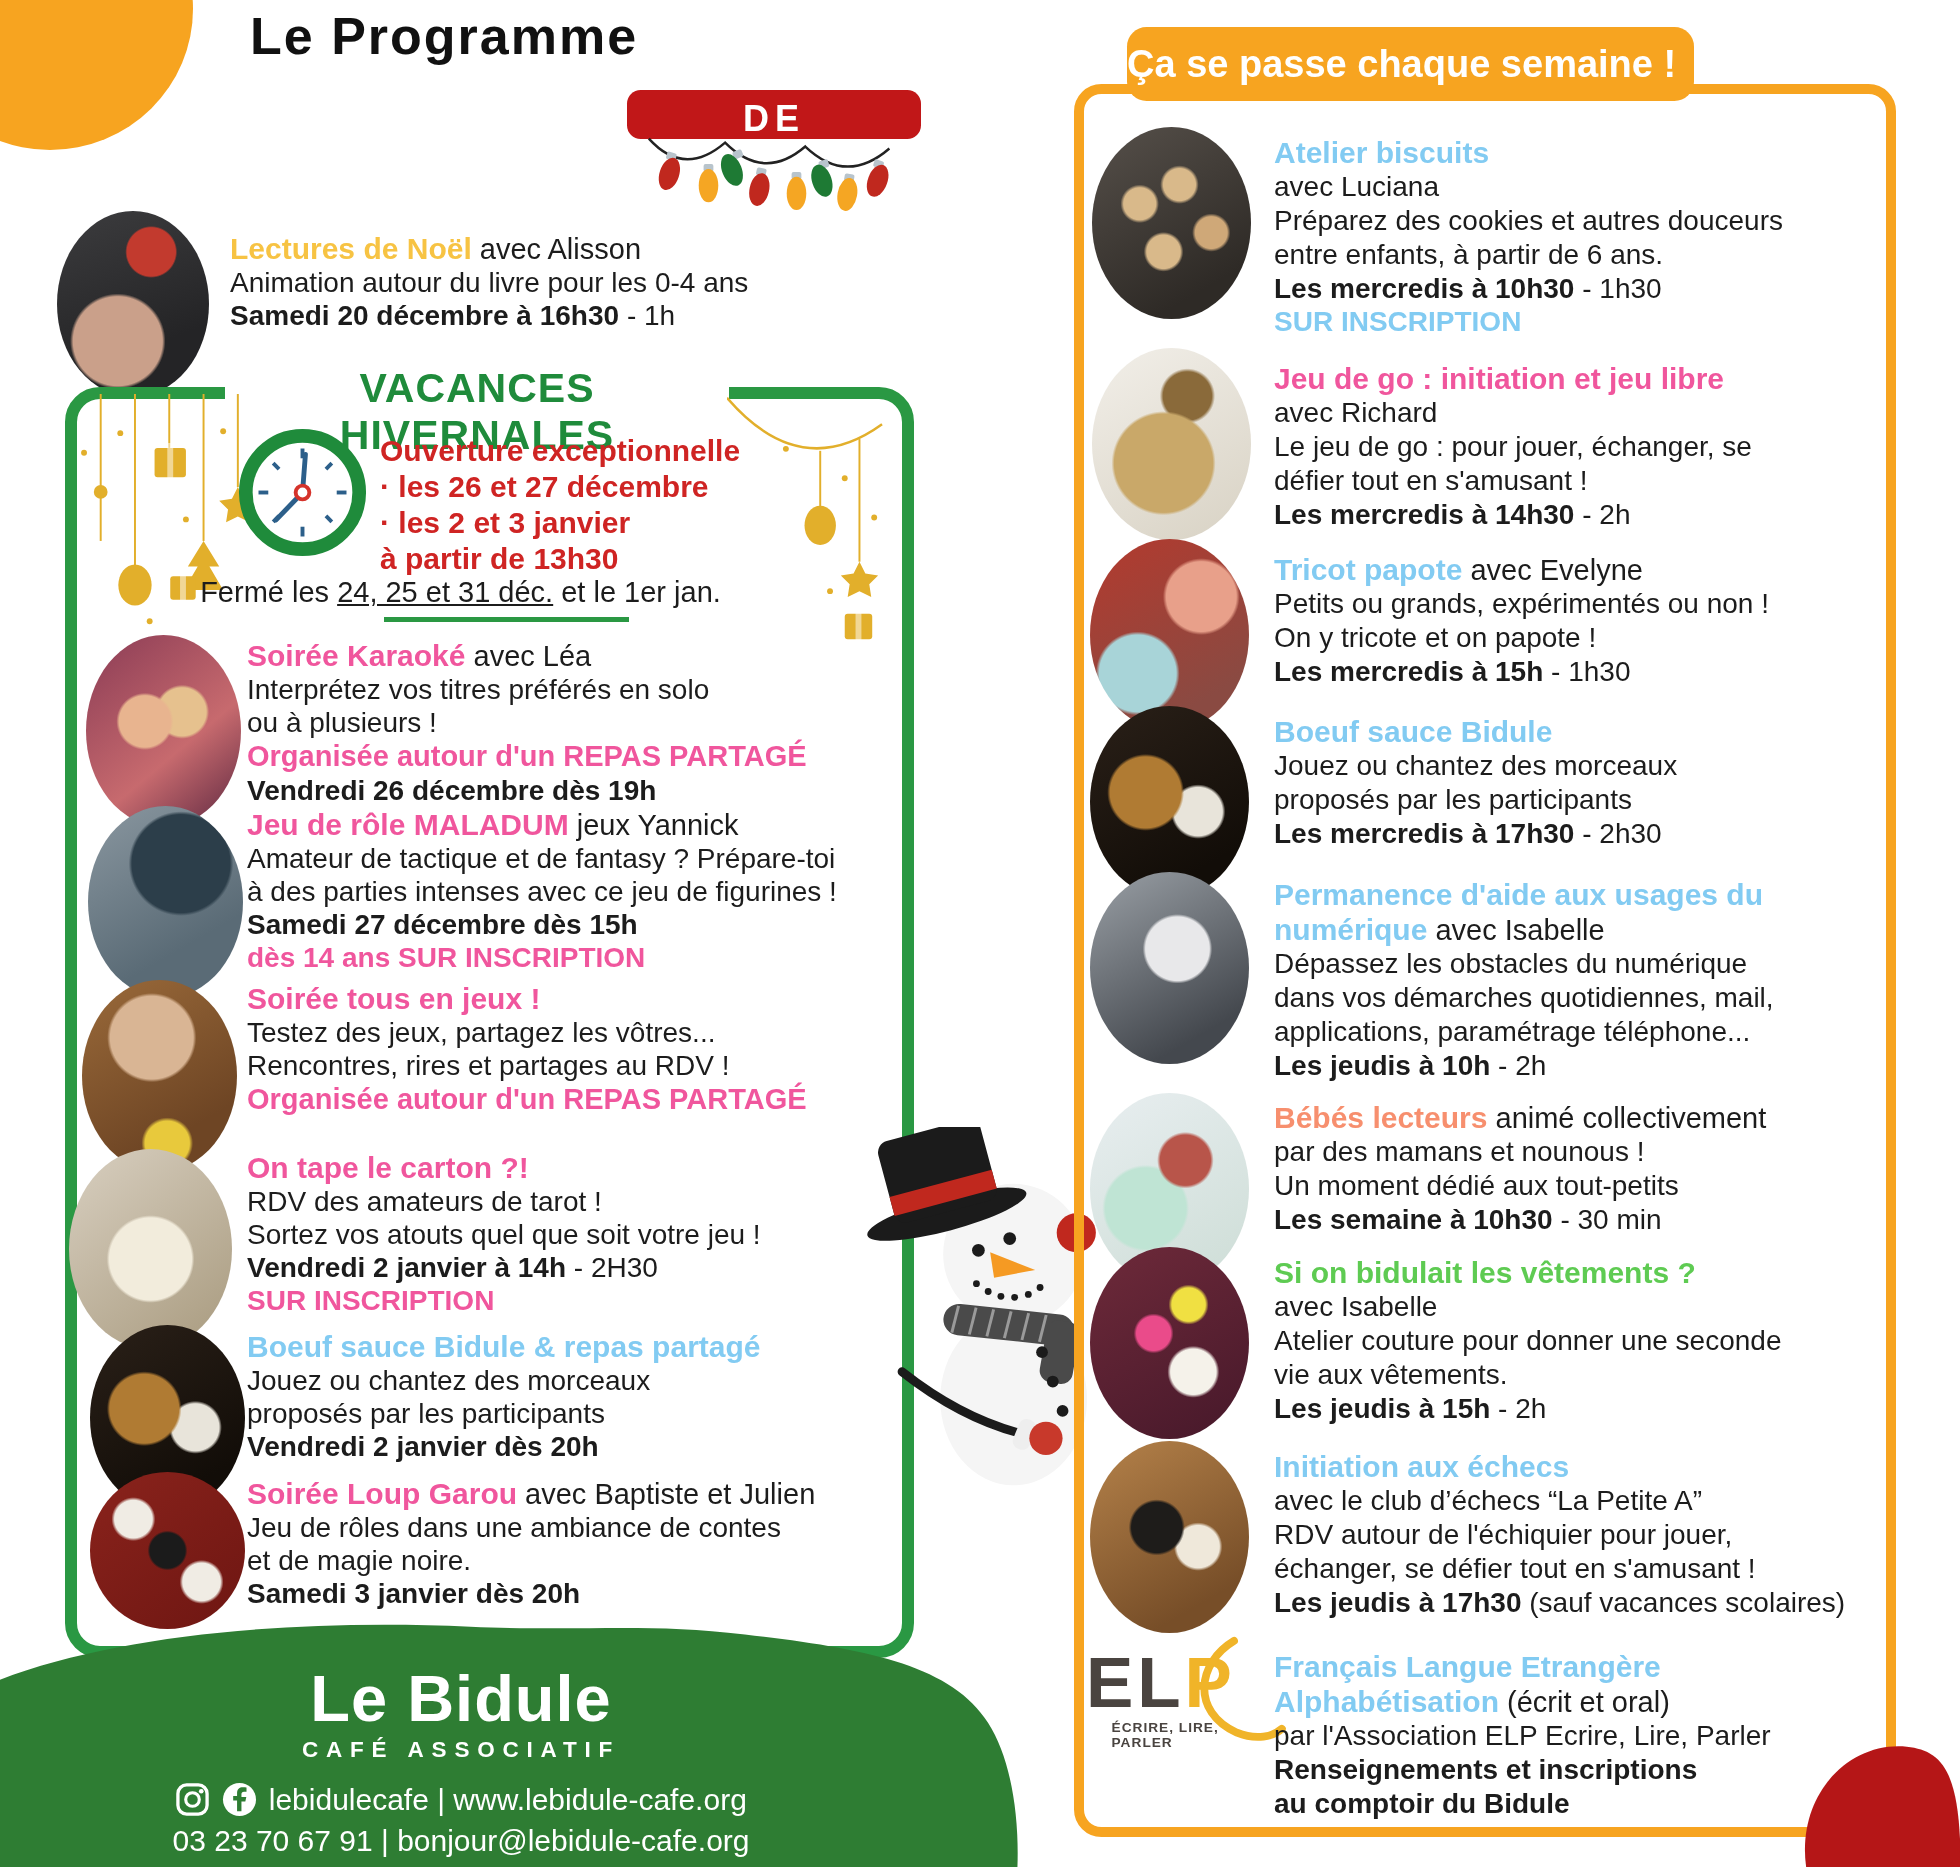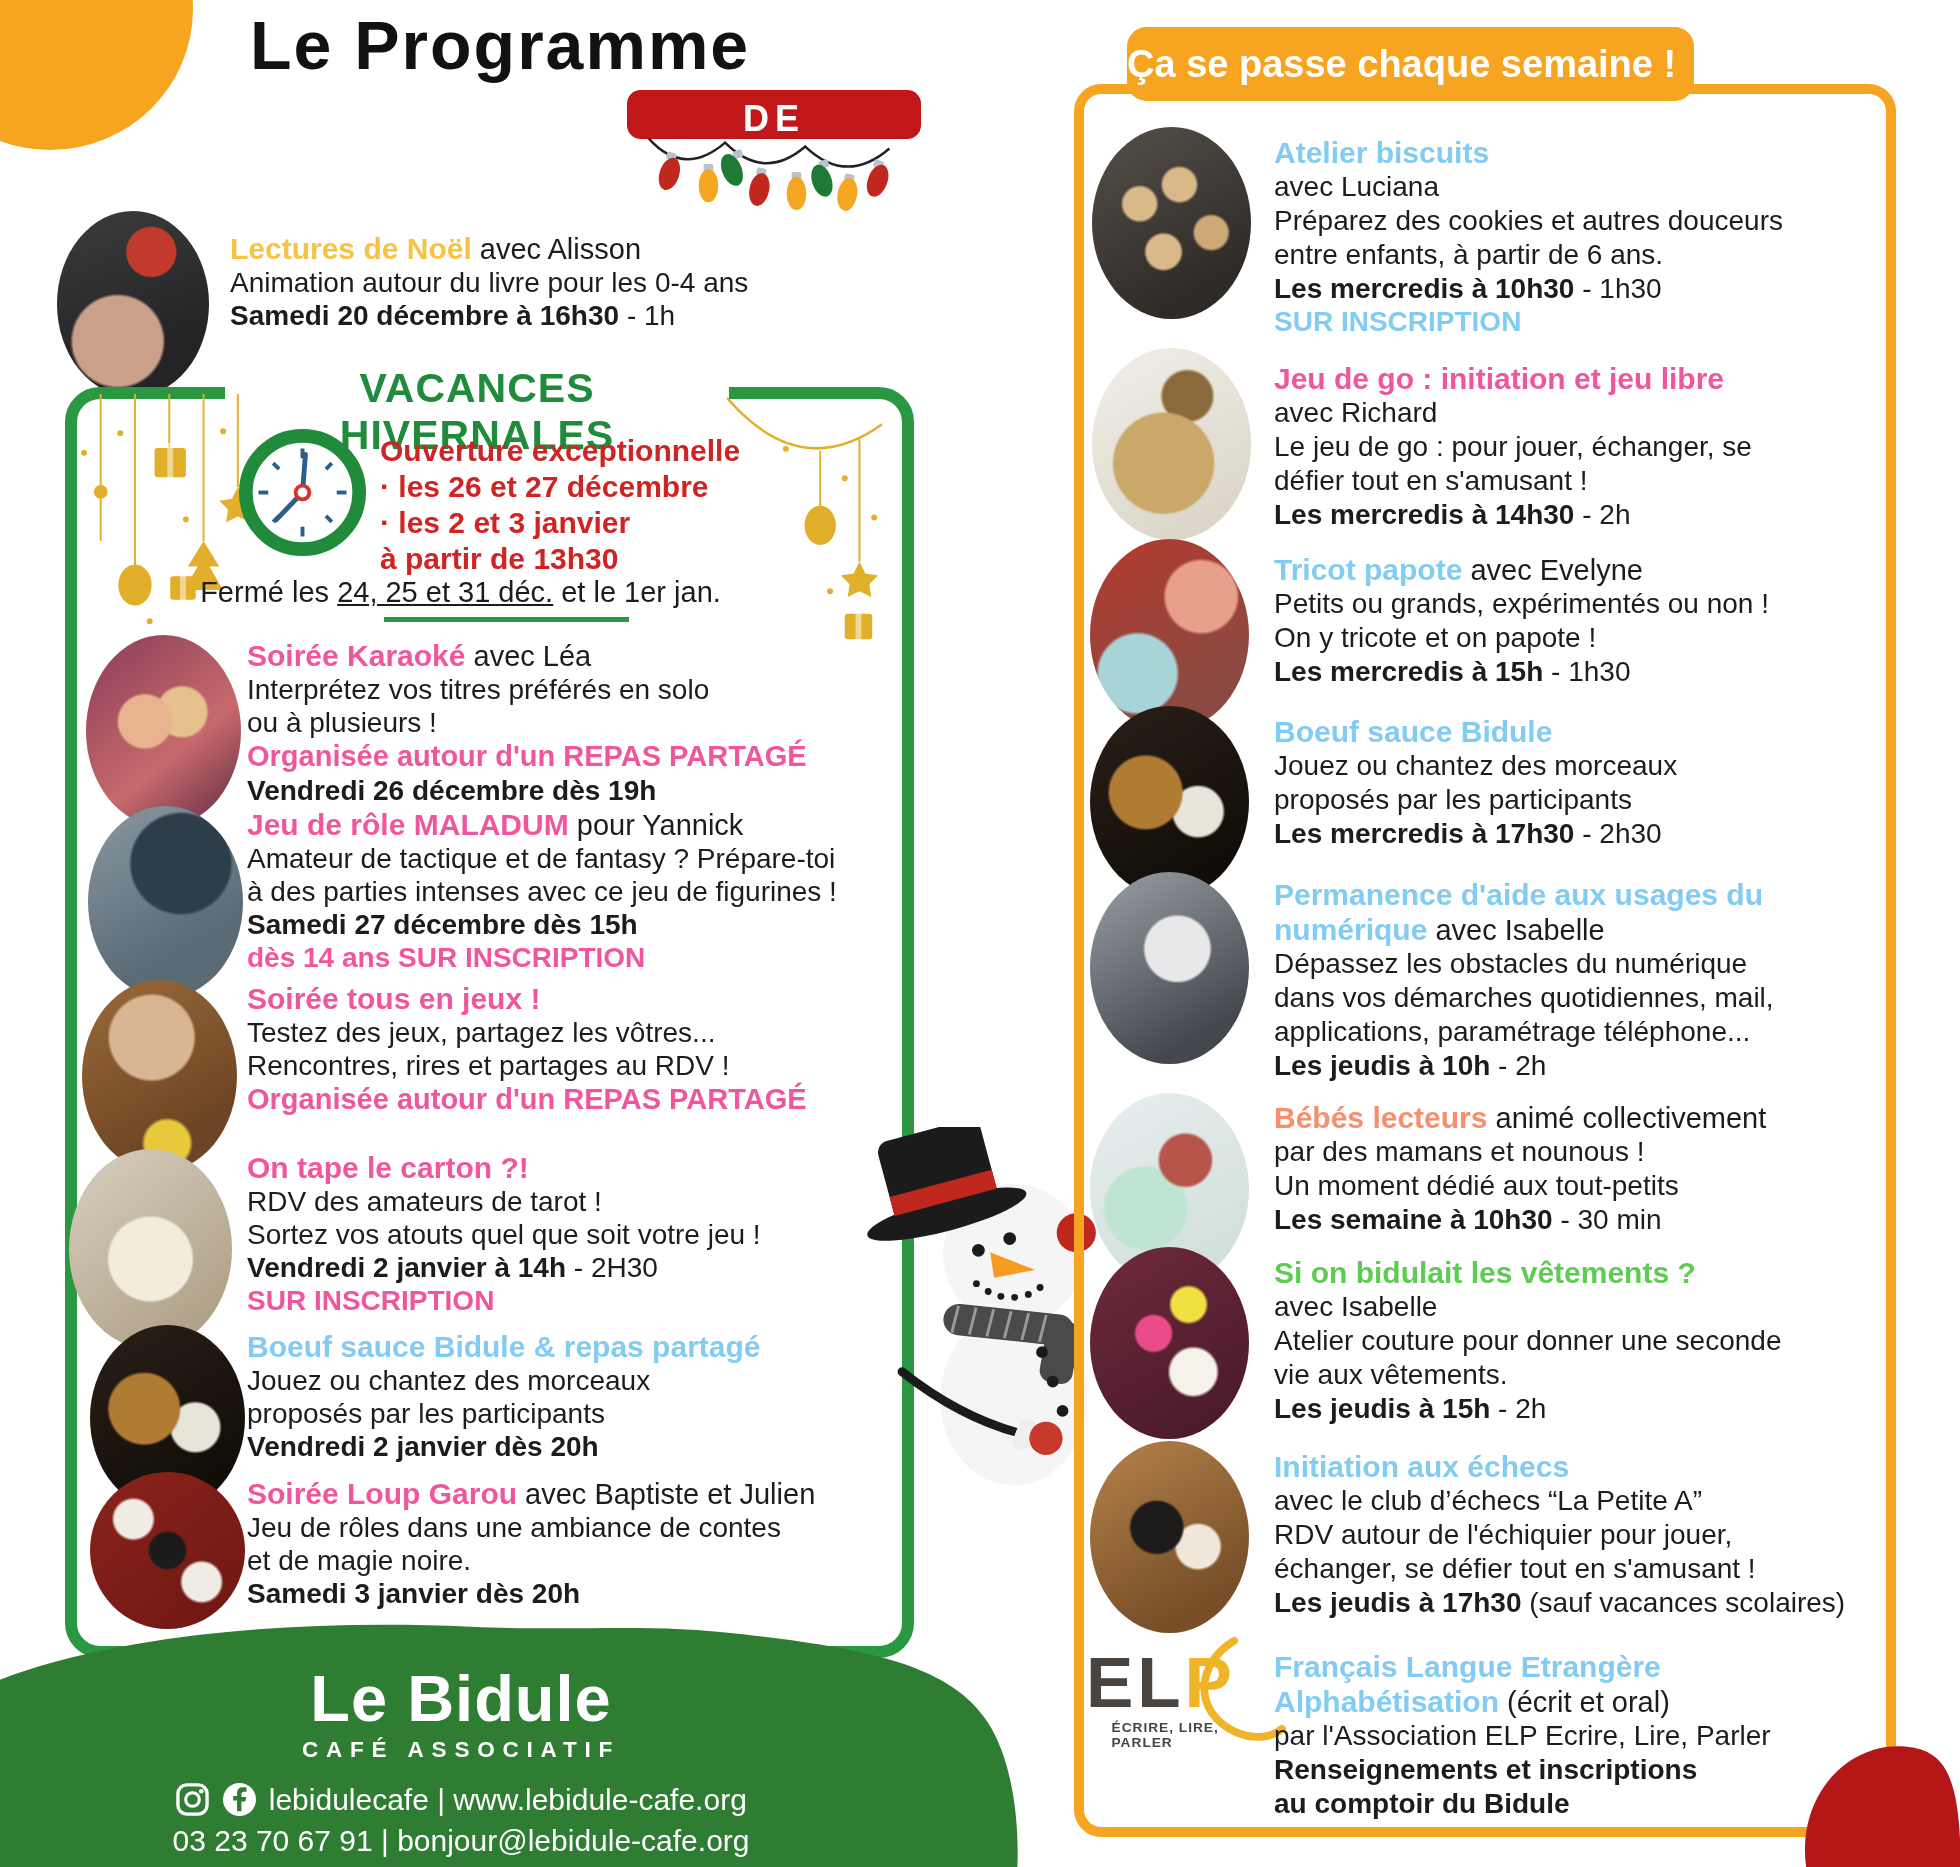--- a/index.html
+++ b/index.html
@@ -2,21 +2,21 @@
 <html><head>
 <meta charset="utf-8">
 <style>
   html,body{margin:0;padding:0;}
   body{
     width:1960px;height:1867px;position:relative;overflow:hidden;
     background:#ffffff;font-family:"Liberation Sans",sans-serif;color:#1c1c1c;
   }
   .abs{position:absolute;}
   
-  .main-title{left:250px;top:5.9px;font-size:68px;font-weight:800;letter-spacing:2px;color:#111;}
+  .main-title{left:250px;top:5.9px;font-size:52px;font-weight:800;letter-spacing:2px;color:#111;}
   .badge{left:627px;top:90px;width:294px;height:49px;background:#C11718;border-radius:13.7px;
          color:#fff;font-weight:700;font-size:36px;letter-spacing:5.9px;text-align:center;line-height:57px;}
   .corner-orange{left:-93px;top:-132px;width:286px;height:282px;border-radius:50%;background:#F7A420;}
   
   .ev{position:absolute;width:667px;}
   .t{font-weight:700;font-size:30px;line-height:35px;white-space:pre-line;}
   .ts{font-size:29px;font-weight:400;color:#1c1c1c;}
   .lines{font-size:28px;line-height:33px;color:#1c1c1c;white-space:pre-line;}
   .note{font-weight:700;font-size:29px;line-height:35px;}
   .dateline{font-size:28px;line-height:33px;color:#1c1c1c;}
@@ -188,21 +188,21 @@
 <div class="ev z3" style="left:247px;top:638px;">
   <div><span class="t c-pink">Soirée Karaoké</span><span class="ts"> avec Léa</span></div>
   <div class="lines">Interprétez vos titres préférés en solo
 ou à plusieurs !</div>
   <div class="note c-pink">Organisée autour d'un REPAS PARTAGÉ</div>
   <div class="dateline"><span class="d">Vendredi 26 décembre dès 19h</span><span></span></div>
 </div>
 
 <div class="abs ph ph-maladum z2" style="left:88px;top:806px;width:155px;height:192px;"></div>
 <div class="ev z3" style="left:247px;top:807px;">
-  <div><span class="t c-pink">Jeu de rôle MALADUM</span><span class="ts"> pour Yannick</span></div>
+  <div><span class="t c-pink">Jeu de rôle MALADUM</span><span class="ts"> jeux Yannick</span></div>
   <div class="lines">Amateur de tactique et de fantasy ? Prépare-toi
 à des parties intenses avec ce jeu de figurines !</div>
   <div class="dateline"><span class="d">Samedi 27 décembre dès 15h</span><span></span></div>
   <div class="extra c-pink">dès 14 ans SUR INSCRIPTION</div>
 </div>
 
 <div class="abs ph ph-jeux z2" style="left:82px;top:980px;width:155px;height:192px;"></div>
 <div class="ev z3" style="left:247px;top:981px;">
   <div><span class="t c-pink">Soirée tous en jeux !</span></div>
   <div class="lines">Testez des jeux, partagez les vôtres...

